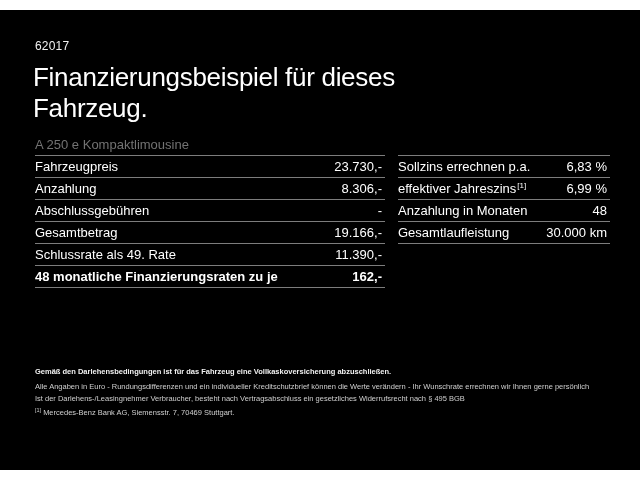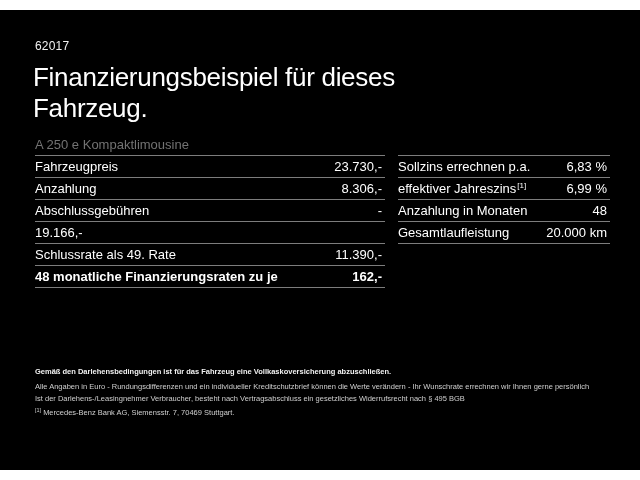--- a/index.html
+++ b/index.html
@@ -57,20 +57,21 @@
       </div>
       <div class="trow">
         <span class="tlabel">Anzahlung</span>
         <span class="tvalue">8.306,-</span>
       </div>
       <div class="trow">
         <span class="tlabel">Abschlussgebühren</span>
         <span class="tvalue">-</span>
       </div>
       <div class="trow">
+        <span class="tlabel">Gesamtbetrag</span>
         <span class="tvalue">19.166,-</span>
       </div>
       <div class="trow">
         <span class="tlabel">Schlussrate als 49. Rate</span>
         <span class="tvalue">11.390,-</span>
       </div>
       <div class="trow bold">
         <span class="tlabel">48 monatliche Finanzierungsraten zu je</span>
         <span class="tvalue">162,-</span>
       </div>
@@ -84,21 +85,21 @@
       <div class="trow">
         <span class="tlabel"><span>effektiver Jahreszins</span><sup class="marker">[1]</sup></span>
         <span class="tvalue">6,99 %</span>
       </div>
       <div class="trow">
         <span class="tlabel">Anzahlung in Monaten</span>
         <span class="tvalue">48</span>
       </div>
       <div class="trow">
         <span class="tlabel">Gesamtlaufleistung</span>
-        <span class="tvalue">20.000 km</span>
+        <span class="tvalue">30.000 km</span>
       </div>
     </div>
 
     <div class="fn fn-bold" style="top:357px;">Gemäß den Darlehensbedingungen ist für das Fahrzeug eine Vollkaskoversicherung abzuschließen.</div>
     <div class="fn" style="top:372px;">Alle Angaben in Euro - Rundungsdifferenzen und ein individueller Kreditschutzbrief können die Werte verändern - Ihr Wunschrate errechnen wir Ihnen gerne persönlich</div>
     <div class="fn" style="top:384px;">Ist der Darlehens-/Leasingnehmer Verbraucher, besteht nach Vertragsabschluss ein gesetzliches Widerrufsrecht nach § 495 BGB</div>
     <div class="fn" style="top:398px;"><sup>[1]</sup><span>Mercedes-Benz Bank AG, Siemensstr. 7, 70469 Stuttgart.</span></div>
 
   </div>
 

